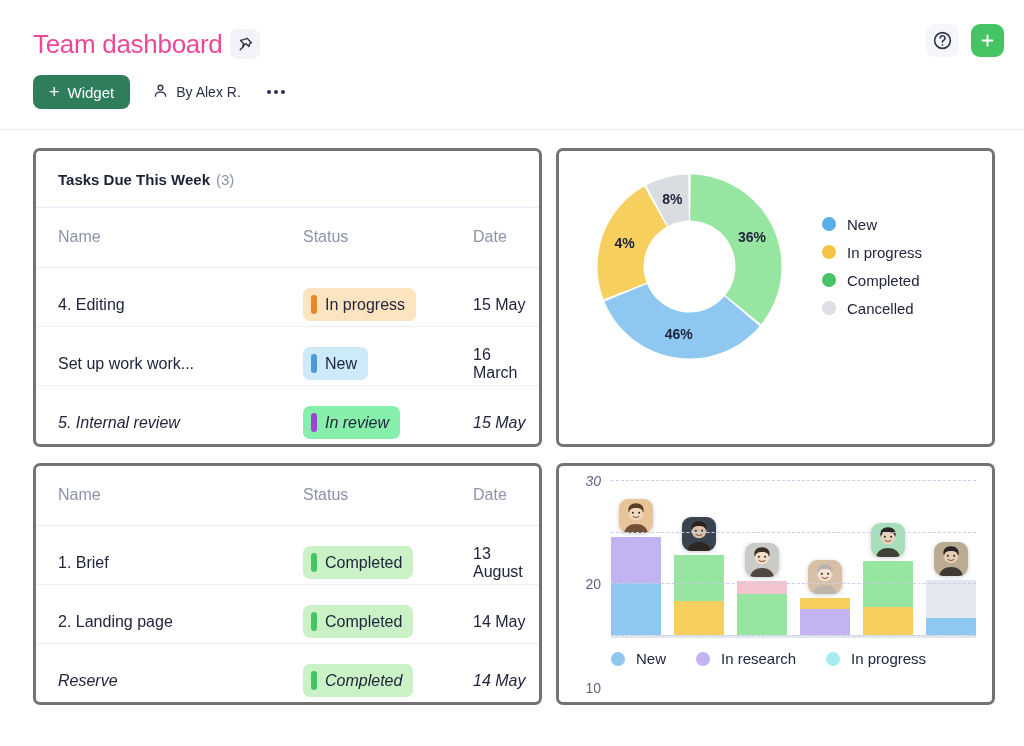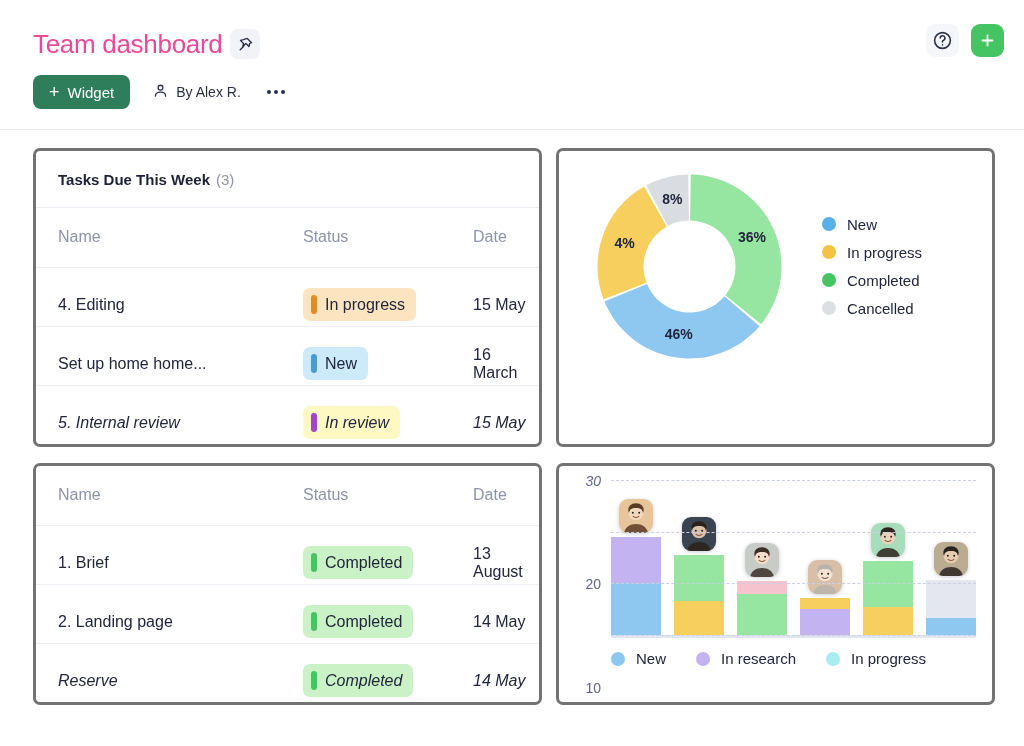--- a/index.html
+++ b/index.html
@@ -222,30 +222,30 @@
       <tbody id="tasks-due-rows">
           <tr>
             <td>4. Editing</td>
             <td><span class="pill" style="background: rgb(253, 228, 192);">
                 <span class="bar" style="background: rgb(224, 138, 46);"></span>
                 <span>In progress</span>
               </span></td>
             <td>15 May</td>
           </tr>
           <tr>
-            <td>Set up home home...</td>
+            <td>Set up work work...</td>
             <td><span class="pill" style="background: rgb(205, 234, 251);">
                 <span class="bar" style="background: rgb(74, 154, 212);"></span>
                 <span>New</span>
               </span></td>
             <td>16 March</td>
           </tr>
           <tr>
             <td>5. Internal review</td>
-            <td><span class="pill" style="background: #fef9c3;">
+            <td><span class="pill" style="background: #86efac;">
                 <span class="bar" style="background: rgb(162, 68, 208);"></span>
                 <span>In review</span>
               </span></td>
             <td>15 May</td>
           </tr>
         </tbody>
     </table>
   </div>
 
   <div class="card">

